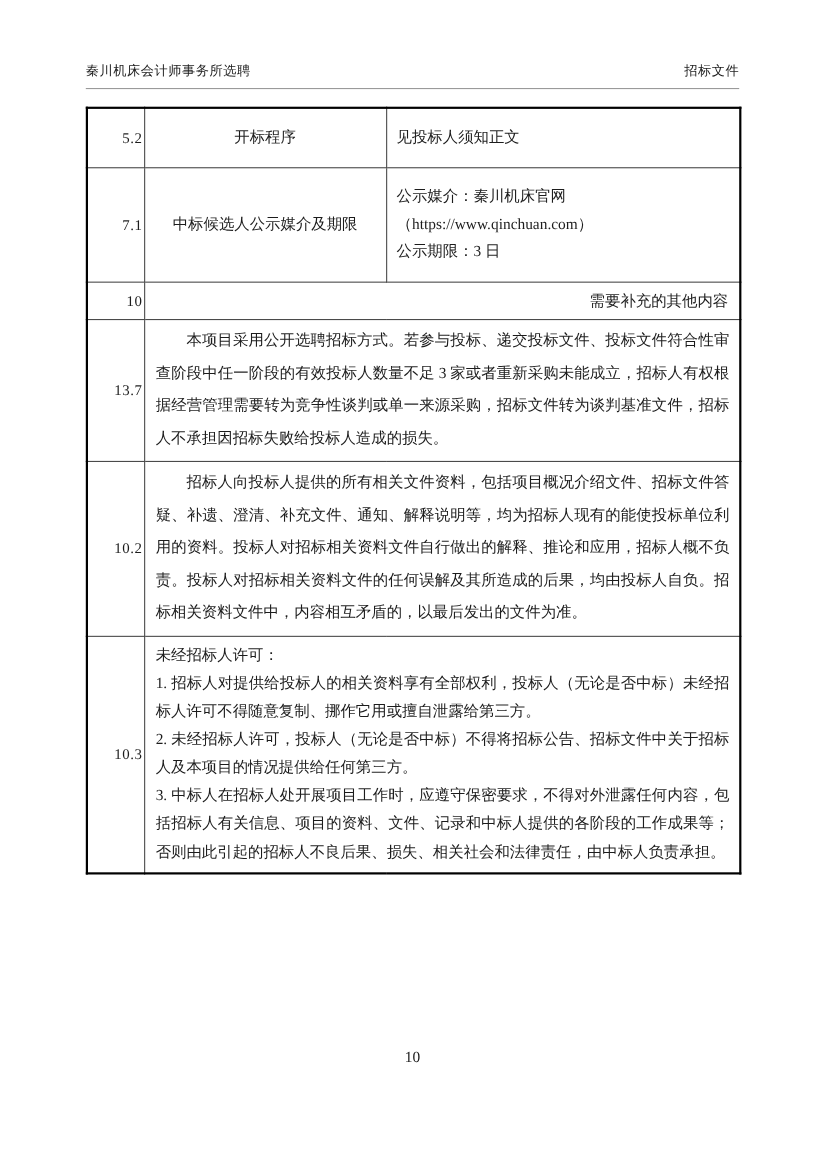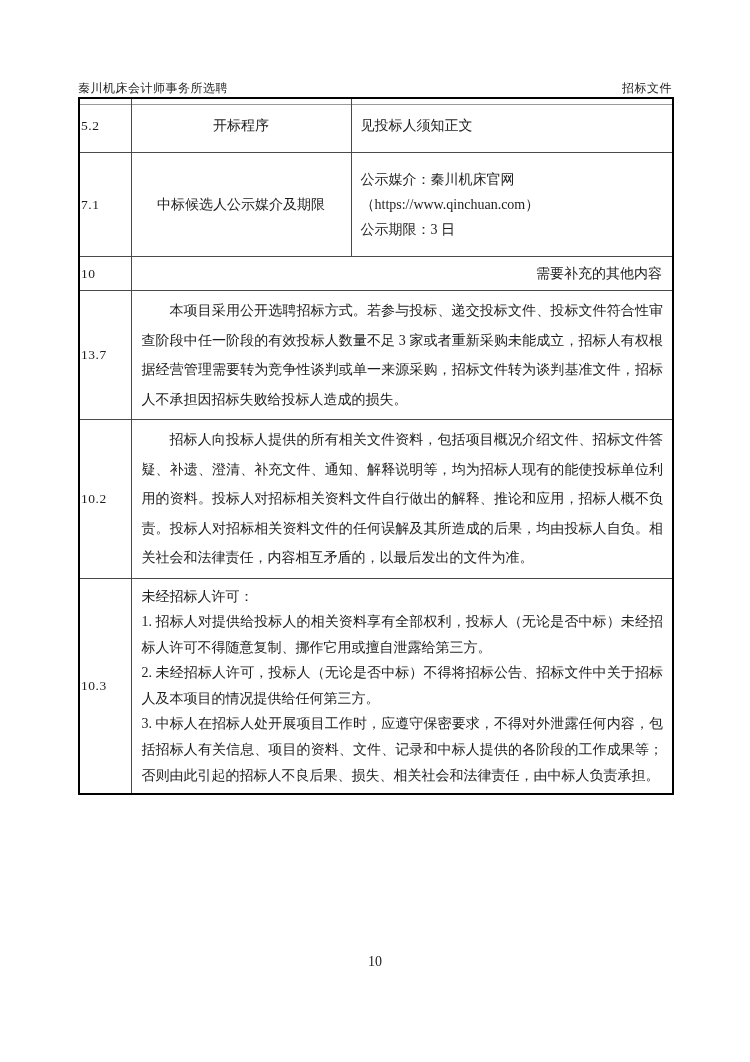--- a/index.html
+++ b/index.html
@@ -9,40 +9,40 @@
     background:#ffffff;
     position:relative;
     font-family:"Liberation Serif","DejaVu Serif",serif;
     color:#1c1c1c;
     overflow:hidden;
   }
   .page { position:absolute; inset:0; }
 
   
   .hdr {
-    position:absolute; left:78px; width:594px; top:80px;
+    position:absolute; left:78px; width:594px; top:56px;
     display:flex; justify-content:space-between; align-items:flex-end;
     font-size:12px; letter-spacing:0.5px;
     padding-bottom:7px;
     border-bottom:1px solid #9a9a9a;
   }
 
   
   .tbl {
     position:absolute; left:78px; top:97px; width:594px;
     border-collapse:collapse; table-layout:fixed;
     border:2px solid #000;
     font-size:14px;
   }
   .tbl td {
     border:1px solid #4a4a4a;
     vertical-align:middle;
     padding:2px 6px;
   }
-  td.no  { text-align:left; font-size:13.5px; letter-spacing:0.5px; padding:2px 1px; }
+  td.no  { text-align:right; font-size:13.5px; letter-spacing:0.5px; padding:2px 1px; }
   td.lbl { text-align:center; line-height:22px; }
   td.val { text-align:left; padding:14px 9px; }
   td.val div { line-height:25px; }
   td.sec { text-align:right; padding:0 10px;font-family:Liberation Mono, monospace; }
   td.par {
     text-align:justify;
     padding:5px 9px 5px 10px;
     line-height:29.5px;
     vertical-align:middle;
     font-family:Liberation Serif, serif;
@@ -107,21 +107,21 @@
         </tr>
         <tr style="height: 121px;">
           <td class="no">13.7</td>
           <td class="par" colspan="2">
             <p class="ind">本项目采用公开选聘招标方式。若参与投标、递交投标文件、投标文件符合性审查阶段中任一阶段的有效投标人数量不足 3 家或者重新采购未能成立，招标人有权根据经营管理需要转为竞争性谈判或单一来源采购，招标文件转为谈判基准文件，招标人不承担因招标失败给投标人造成的损失。</p>
           </td>
         </tr>
         <tr style="height: 144px;">
           <td class="no">10.2</td>
           <td class="par" colspan="2">
-            <p class="ind">招标人向投标人提供的所有相关文件资料，包括项目概况介绍文件、招标文件答疑、补遗、澄清、补充文件、通知、解释说明等，均为招标人现有的能使投标单位利用的资料。投标人对招标相关资料文件自行做出的解释、推论和应用，招标人概不负责。投标人对招标相关资料文件的任何误解及其所造成的后果，均由投标人自负。相关社会和法律责任，内容相互矛盾的，以最后发出的文件为准。</p>
+            <p class="ind">招标人向投标人提供的所有相关文件资料，包括项目概况介绍文件、招标文件答疑、补遗、澄清、补充文件、通知、解释说明等，均为招标人现有的能使投标单位利用的资料。投标人对招标相关资料文件自行做出的解释、推论和应用，招标人概不负责。投标人对招标相关资料文件的任何误解及其所造成的后果，均由投标人自负。招标相关资料文件中，内容相互矛盾的，以最后发出的文件为准。</p>
           </td>
         </tr>
         <tr style="height: 206px;">
           <td class="no">10.3</td>
           <td class="par tight" colspan="2">
             <p>未经招标人许可：</p>
             <p>1. 招标人对提供给投标人的相关资料享有全部权利，投标人（无论是否中标）未经招标人许可不得随意复制、挪作它用或擅自泄露给第三方。</p>
             <p>2. 未经招标人许可，投标人（无论是否中标）不得将招标公告、招标文件中关于招标人及本项目的情况提供给任何第三方。</p>
             <p>3. 中标人在招标人处开展项目工作时，应遵守保密要求，不得对外泄露任何内容，包括招标人有关信息、项目的资料、文件、记录和中标人提供的各阶段的工作成果等；否则由此引起的招标人不良后果、损失、相关社会和法律责任，由中标人负责承担。</p>
           </td>

